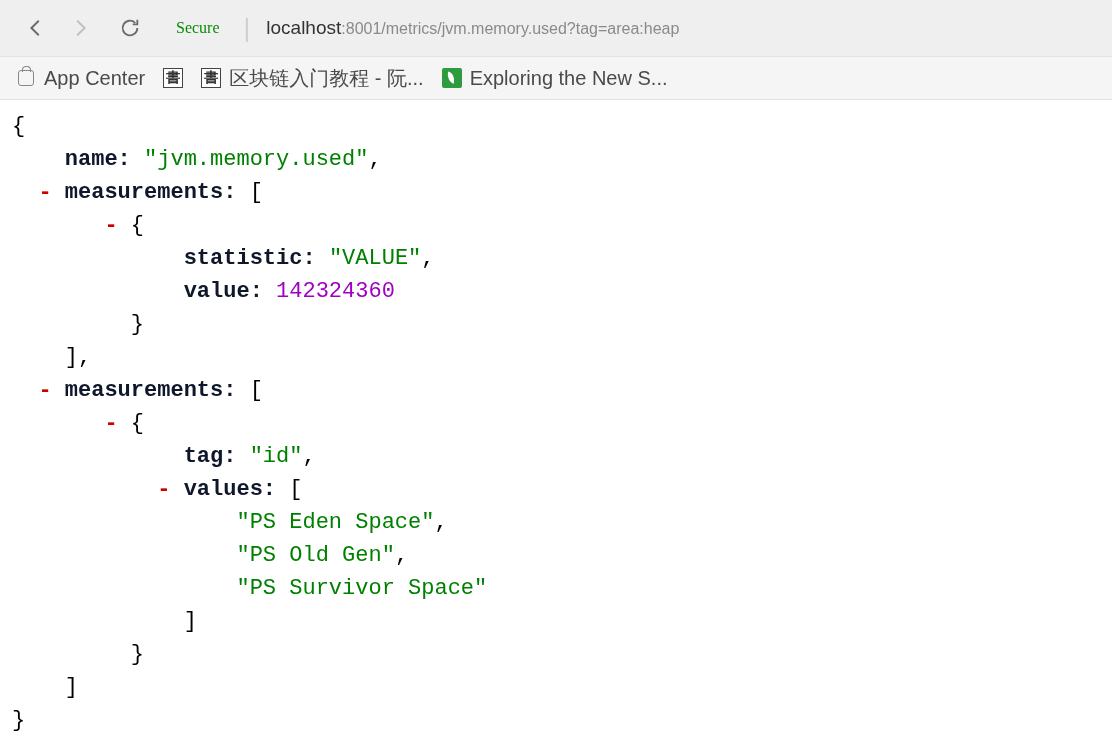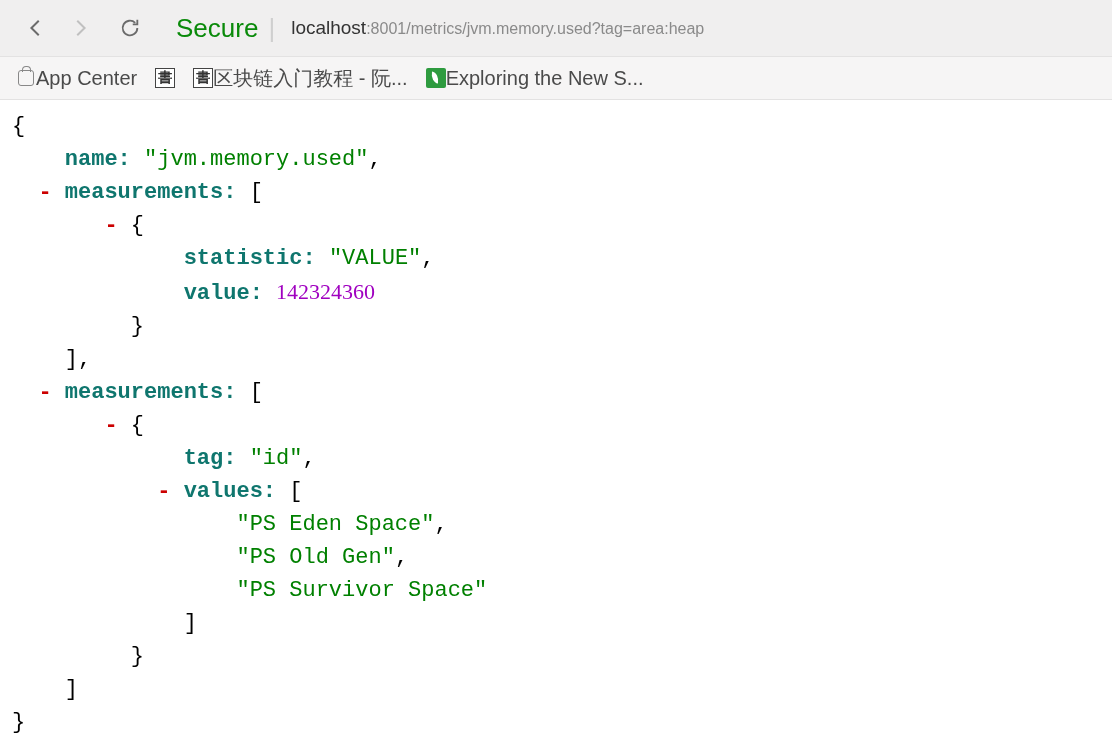--- a/index.html
+++ b/index.html
@@ -39,22 +39,23 @@
     .nav-btn svg {
       width: 22px;
       height: 22px;
     }
     .reload-btn {
       margin-left: 6px;
       margin-right: 20px;
     }
     .secure-label {
       color: #0a8a0a;
-      font-size: 26px;
-      margin-right: 2px;
+      font-size: 16px;
+      margin-right: 16px;
+      font-family: Liberation Serif, serif;
     }
     .divider {
       color: #cfcfcf;
       font-size: 26px;
       margin-right: 8px;
     }
     .url-host {
       color: #333;
       font-size: 19px;
     }
@@ -72,21 +73,21 @@
       border-top: 1px solid #e3e2e2;
       border-bottom: 1px solid #e3e2e2;
       font-size: 20px;
       color: #4a4a4a;
       white-space: nowrap;
       overflow: hidden;
     }
     .bookmark-item {
       display: flex;
       align-items: center;
-      gap: 0;
+      gap: 8px;
       cursor: pointer;
       flex-shrink: 0;
     }
     .bookmark-item .label {
       white-space: nowrap;
     }
     .favicon {
       width: 20px;
       height: 20px;
       display: inline-flex;
@@ -150,28 +151,27 @@
       line-height: 33px;
       height: calc(754px - 56px - 44px);
       overflow: auto;
       color: #000;
     }
     .content .line {
       white-space: pre;
     }
     .key {
       font-weight: bold;
-      color: #0f766e;
+      color: #0f172a;
     }
     .str {
       color: #008000;
     }
     .num {
       color: #a000c0;
-      font-family: Liberation Serif, serif;
     }
     .collapse {
       color: #cc0000;
       font-weight: bold;
     }
     .punct {
       color: #000;
     }
   </style>
 </head>

